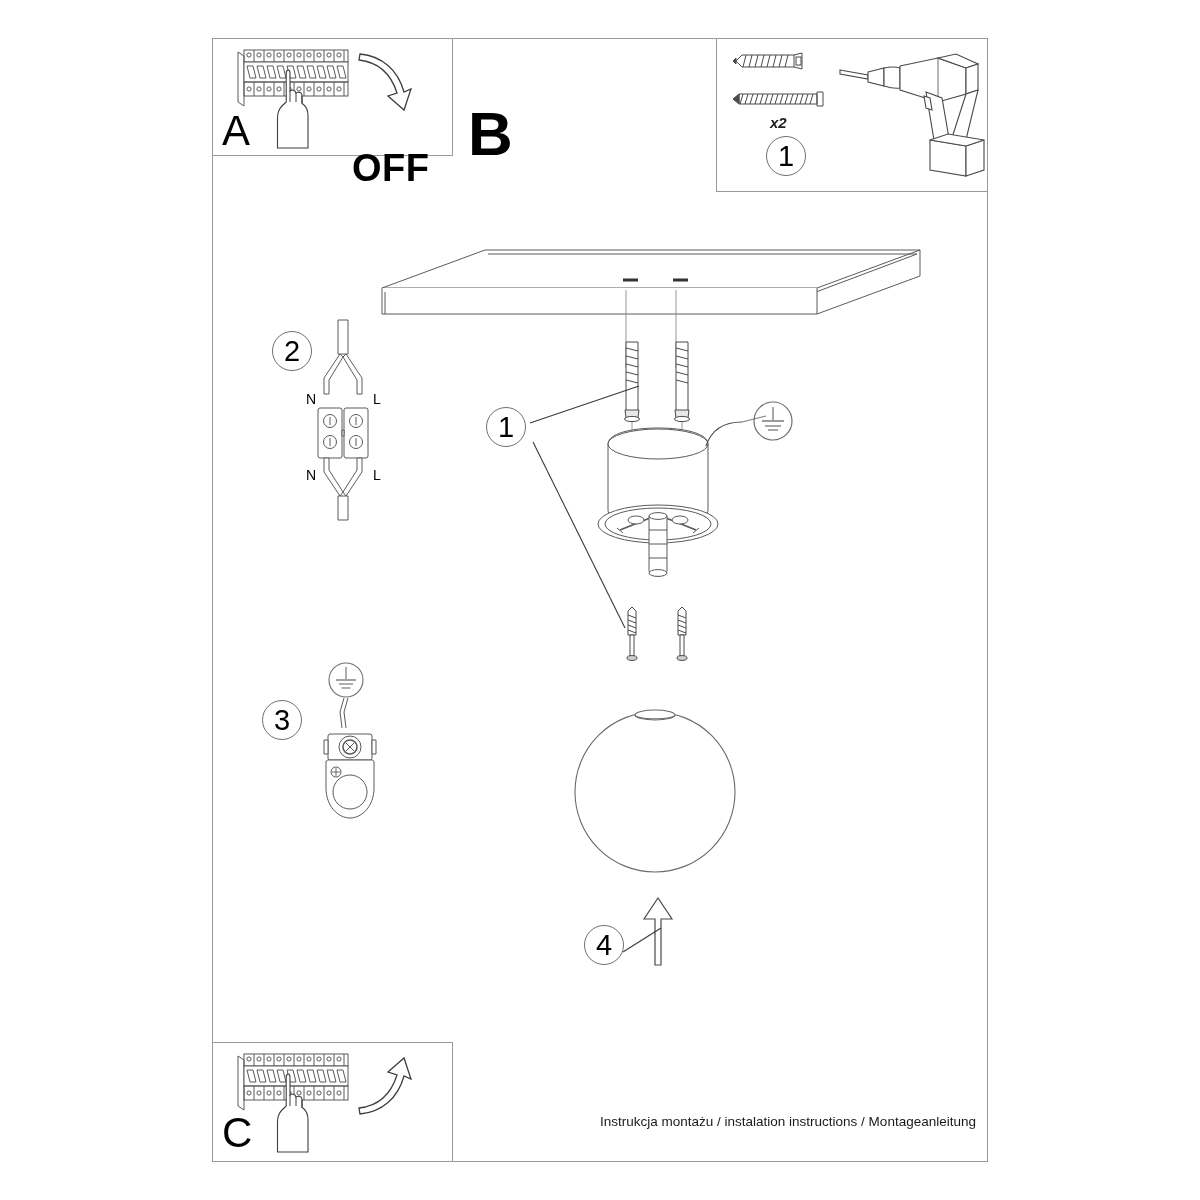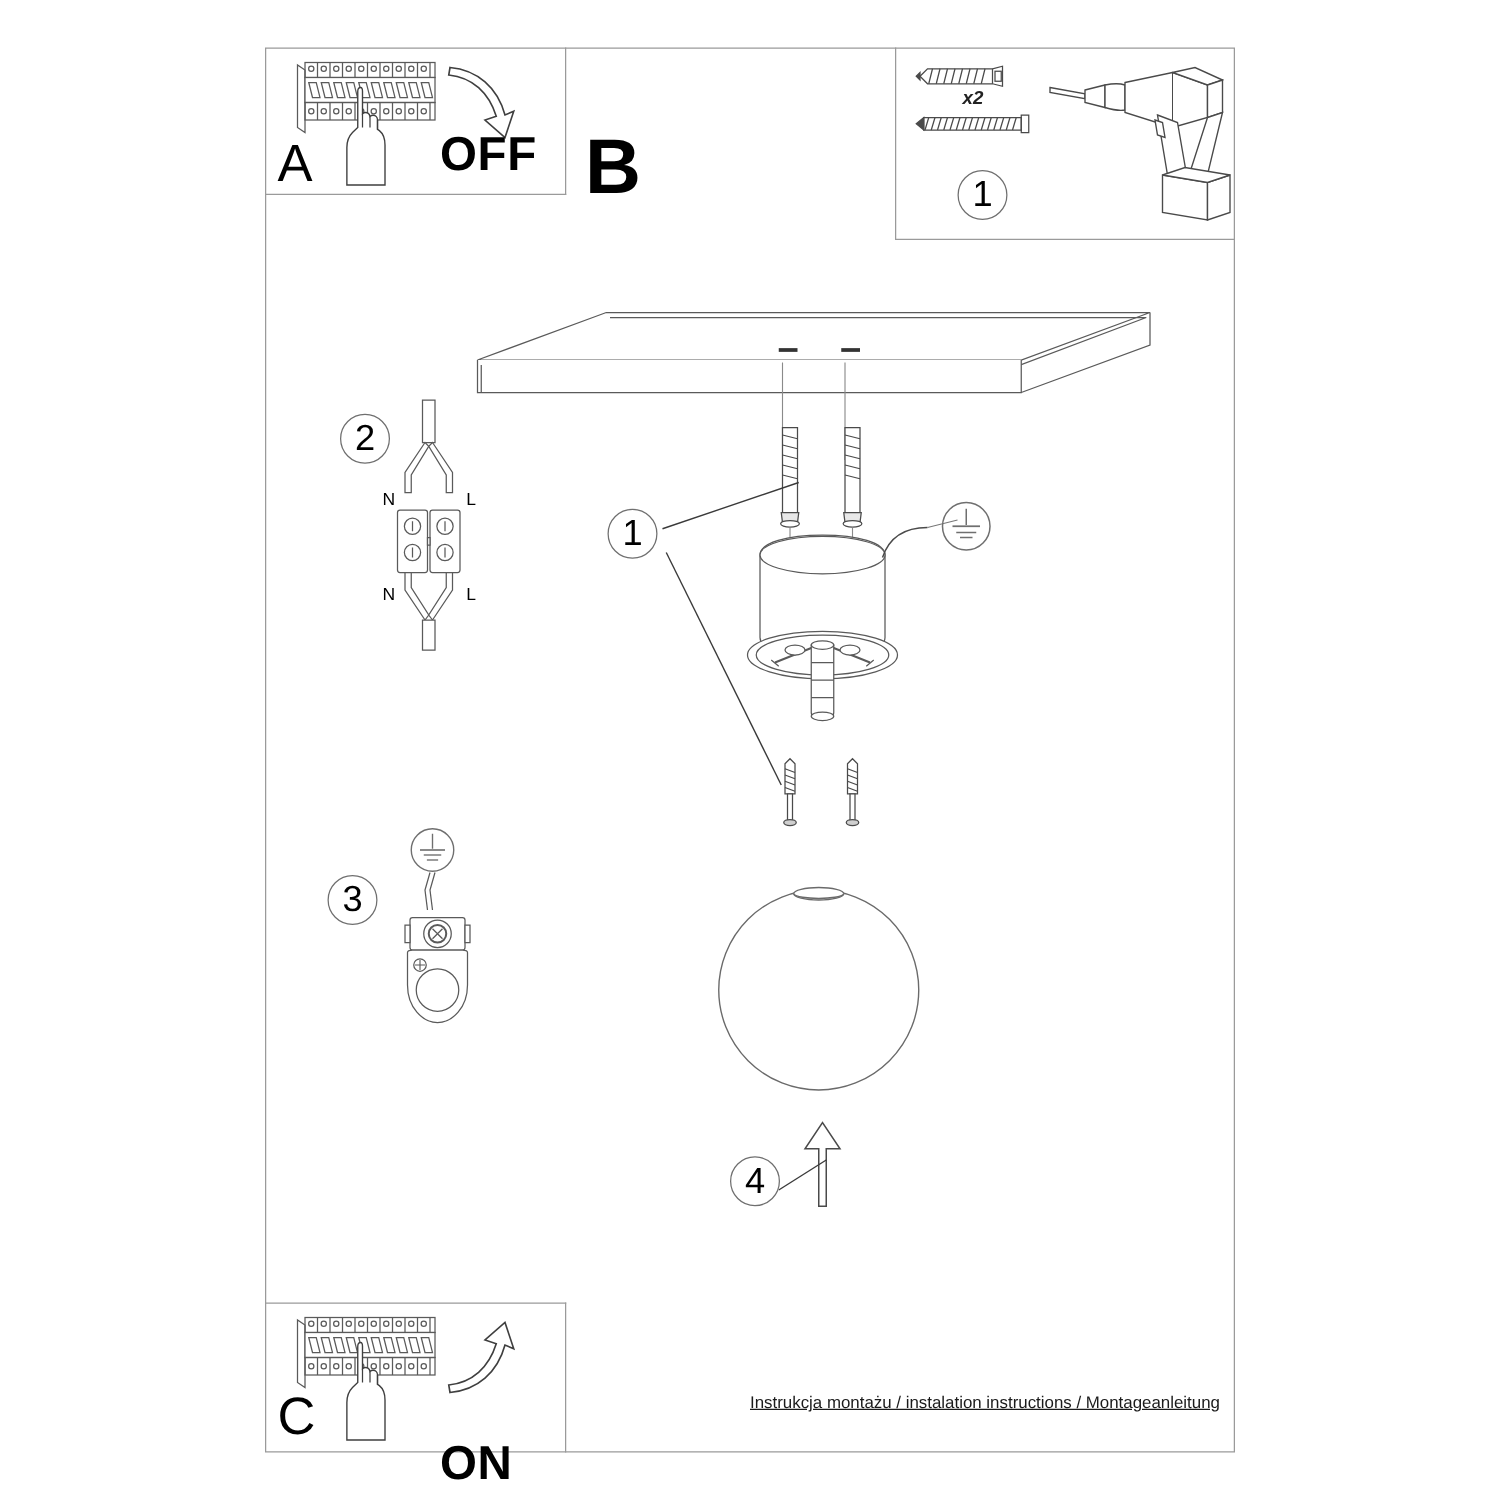--- a/index.html
+++ b/index.html
@@ -42,20 +42,21 @@
     color:#000;
     line-height:1;
   }
   .letter-a{left:222px;top:110px;font-size:42px;}
   .letter-b{left:468px;top:103px;font-size:62px;font-weight:700;}
   .letter-c{left:222px;top:1112px;font-size:42px;}
 
   .word{
     position:absolute;font-weight:700;color:#000;line-height:1;
     font-family:"Liberation Sans", sans-serif;
+    margin-top:44px;
   }
   .word-off{left:352px;top:105px;font-size:38px;letter-spacing:0.5px;}
   .word-on{left:352px;top:1152px;font-size:38px;letter-spacing:0.5px;}
   .word-x2{left:770px;top:71px;font-size:15px;font-weight:700;font-style:italic;color:#222;}
 
   
   .bullet{
     position:absolute;width:40px;height:40px;border-radius:50%;
     border:1.5px solid #6f6f6f;
     display:flex;align-items:center;justify-content:center;
@@ -67,21 +68,20 @@
   .b2{left:272px;top:331px;}
   .b3{left:262px;top:700px;}
   .b4{left:584px;top:925px;}
   .b-main1{left:486px;top:407px;}
 
   
   .footer{
     position:absolute;left:600px;top:1112px;width:386px;
     font-size:13.5px;line-height:1.55;color:#1a1a1a;
     font-family:"Liberation Sans", sans-serif;
-    text-decoration:underline;
   }
 
   svg{display:block;overflow:visible;}
   .svg-abs{position:absolute;}
 </style>
 </head>
 <body>
 
 <div id="sheet">
 

